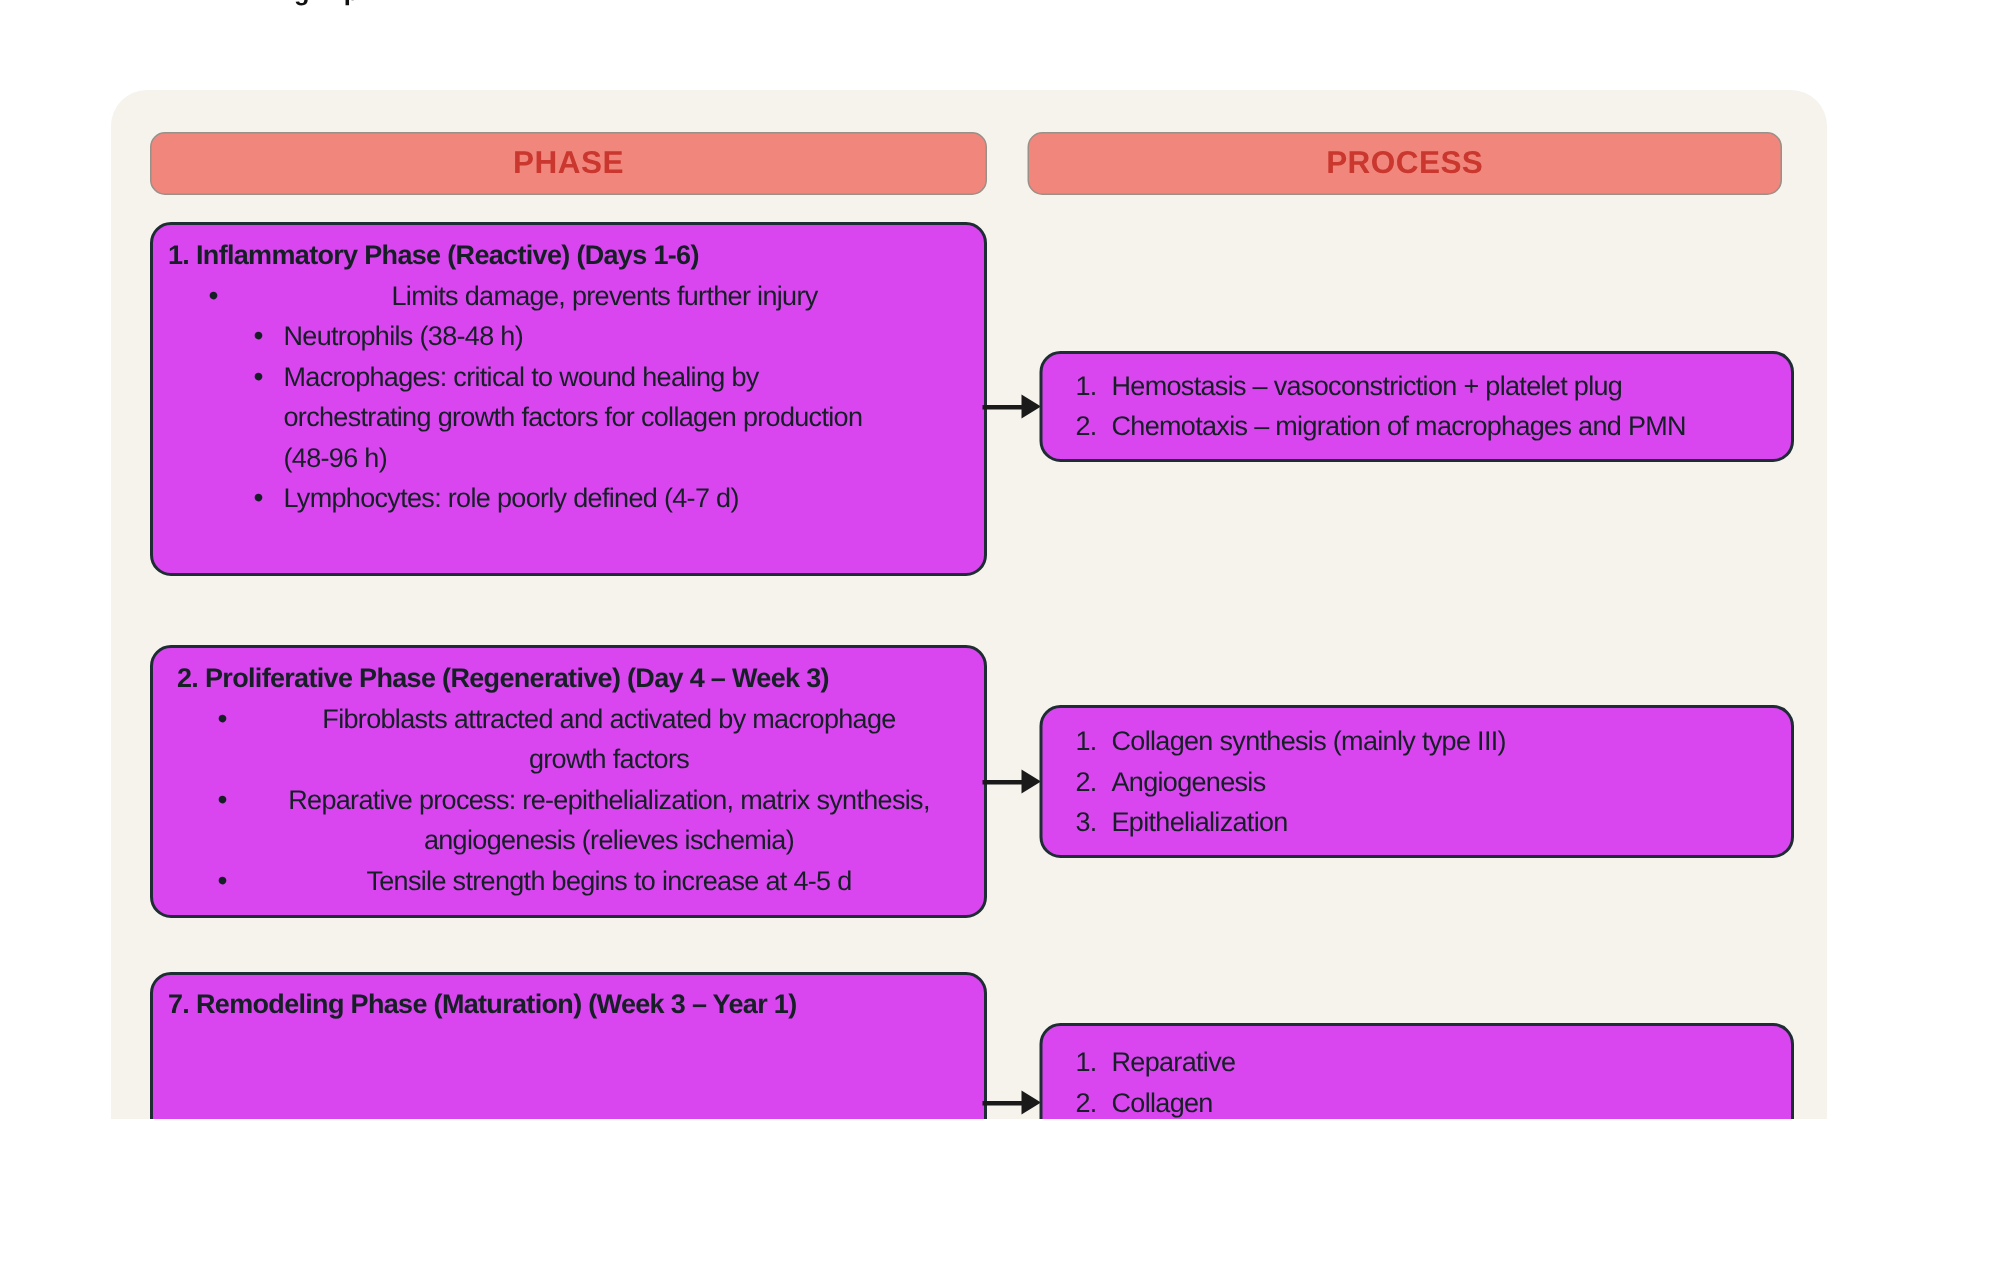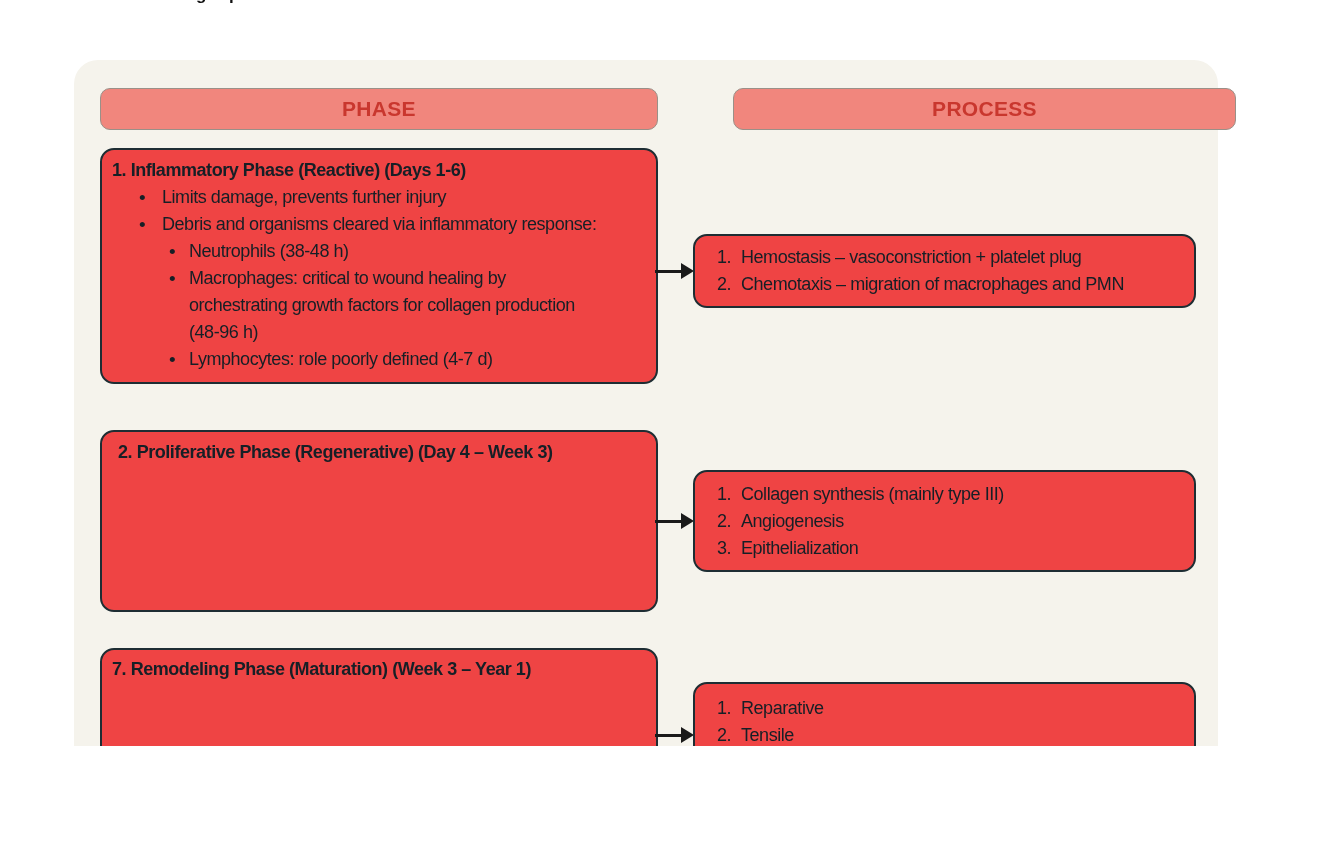--- a/index.html
+++ b/index.html
@@ -26,25 +26,25 @@
     background:#f5f3ec;border-radius:24px;
   }
   .col-header{
     position:absolute;top:88px;height:42px;
     background:#f1867d;border:1.5px solid #9a9088;border-radius:10px;
     box-sizing:border-box;
     display:flex;align-items:center;justify-content:center;
     font-weight:700;font-size:21px;letter-spacing:0.3px;color:#c9372e;
   }
   .phase-header{left:100px;width:558px;}
-  .process-header{left:733px;width:503px;}
+  .process-header{left:685px;width:503px;}
 
   .phase-box,.process-box{
     position:absolute;
-    background:#ef4444;border:2px solid #1e2d33;border-radius:14px;
+    background:#d946ef;border:2px solid #1e2d33;border-radius:14px;
     box-sizing:border-box;
   }
   .phase-box{left:100px;width:558px;padding:6px 12px 0 10px;}
   .process-box{
     left:693px;width:503px;
     display:flex;flex-direction:column;justify-content:center;
     padding:0 10px 0 22px;
   }
   .r0 .phase-box{top:148px;height:236px;}
   .r0 .process-box{top:234px;height:74px;}
@@ -56,21 +56,21 @@
   .phase-title{
     font-weight:700;font-size:18px;line-height:28px;letter-spacing:-0.45px;
     white-space:pre-line;
   }
   ul.phase-bullets{list-style:none;margin:0;padding:0;}
   ul.phase-bullets li{
     position:relative;
     font-size:18px;line-height:27px;letter-spacing:-0.45px;
     white-space:pre-line;
   }
-  li.level1{padding-left:50px;}
+  li.level1{padding-left:50px;text-align:center;}
   li.level2{padding-left:77px;}
   li.level1::before,li.level2::before{
     content:"\2022";position:absolute;top:0;font-size:19px;
   }
   li.level1::before{left:27px;}
   li.level2::before{left:57px;}
 
   ol.process-list{list-style:none;margin:0;padding:0;}
   ol.process-list li{
     display:flex;
@@ -108,21 +108,20 @@
   </div>
   <div class="col-header process-header">
     <span>PROCESS</span>
   </div>
 
   <div class="row r0">
     <div class="phase-box">
       <div class="phase-title">1. Inflammatory Phase (Reactive) (Days 1-6)</div>
       <ul class="phase-bullets">
           <li class="level1">Limits damage, prevents further injury</li>
-          <li class="level1">Debris and organisms cleared via inflammatory response:</li>
           <li class="level2">Neutrophils (38-48 h)</li>
           <li class="level2">Macrophages: critical to wound healing by
 orchestrating growth factors for collagen production
 (48-96 h)</li>
           <li class="level2">Lymphocytes: role poorly defined (4-7 d)</li>
         </ul>
     </div>
     <div class="arrow">
       <div class="shaft"></div>
       <div class="head"></div>
@@ -137,20 +136,27 @@
             <span class="num">2.</span>
             <span class="ptext">Chemotaxis – migration of macrophages and PMN</span>
           </li>
         </ol>
     </div>
   </div>
 
   <div class="row r1">
     <div class="phase-box">
       <div class="phase-title">2. Proliferative Phase (Regenerative) (Day 4 – Week 3)</div>
+      <ul class="phase-bullets">
+          <li class="level1">Fibroblasts attracted and activated by macrophage
+growth factors</li>
+          <li class="level1">Reparative process: re-epithelialization, matrix synthesis,
+angiogenesis (relieves ischemia)</li>
+          <li class="level1">Tensile strength begins to increase at 4-5 d</li>
+        </ul>
     </div>
     <div class="arrow">
       <div class="shaft"></div>
       <div class="head"></div>
     </div>
     <div class="process-box">
       <ol class="process-list">
           <li>
             <span class="num">1.</span>
             <span class="ptext">Collagen synthesis (mainly type III)</span>
@@ -176,21 +182,21 @@
       <div class="head"></div>
     </div>
     <div class="process-box">
       <ol class="process-list">
           <li>
             <span class="num">1.</span>
             <span class="ptext">Reparative</span>
           </li>
           <li>
             <span class="num">2.</span>
-            <span class="ptext">Tensile</span>
+            <span class="ptext">Collagen</span>
           </li>
           <li>
             <span class="num">3.</span>
             <span class="ptext">Remodeling of type</span>
           </li>
         </ol>
     </div>
   </div>
 
 </div>

